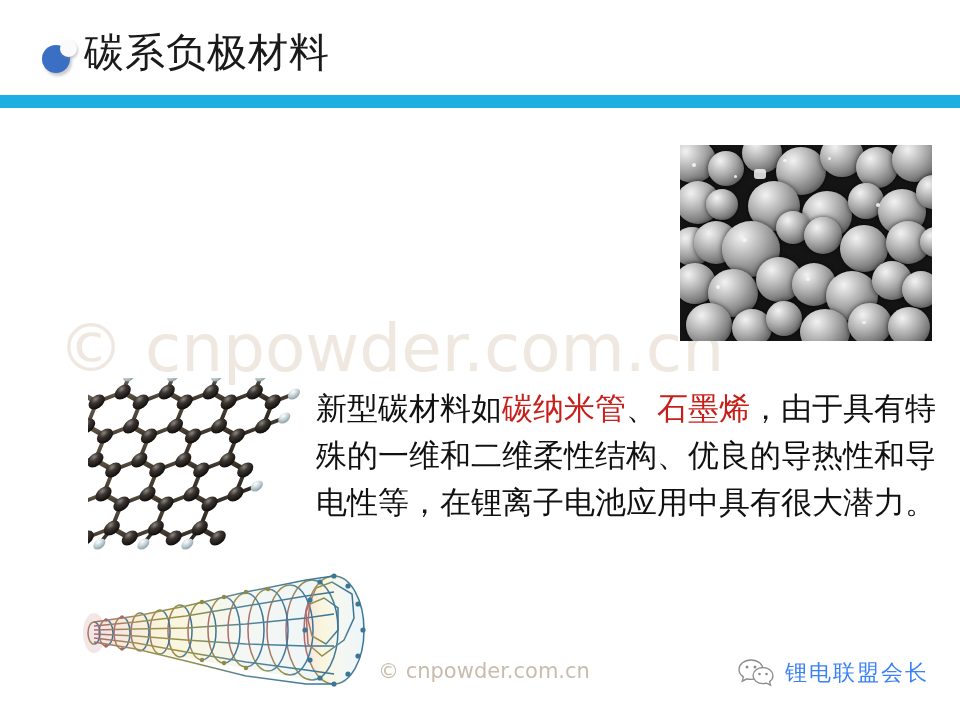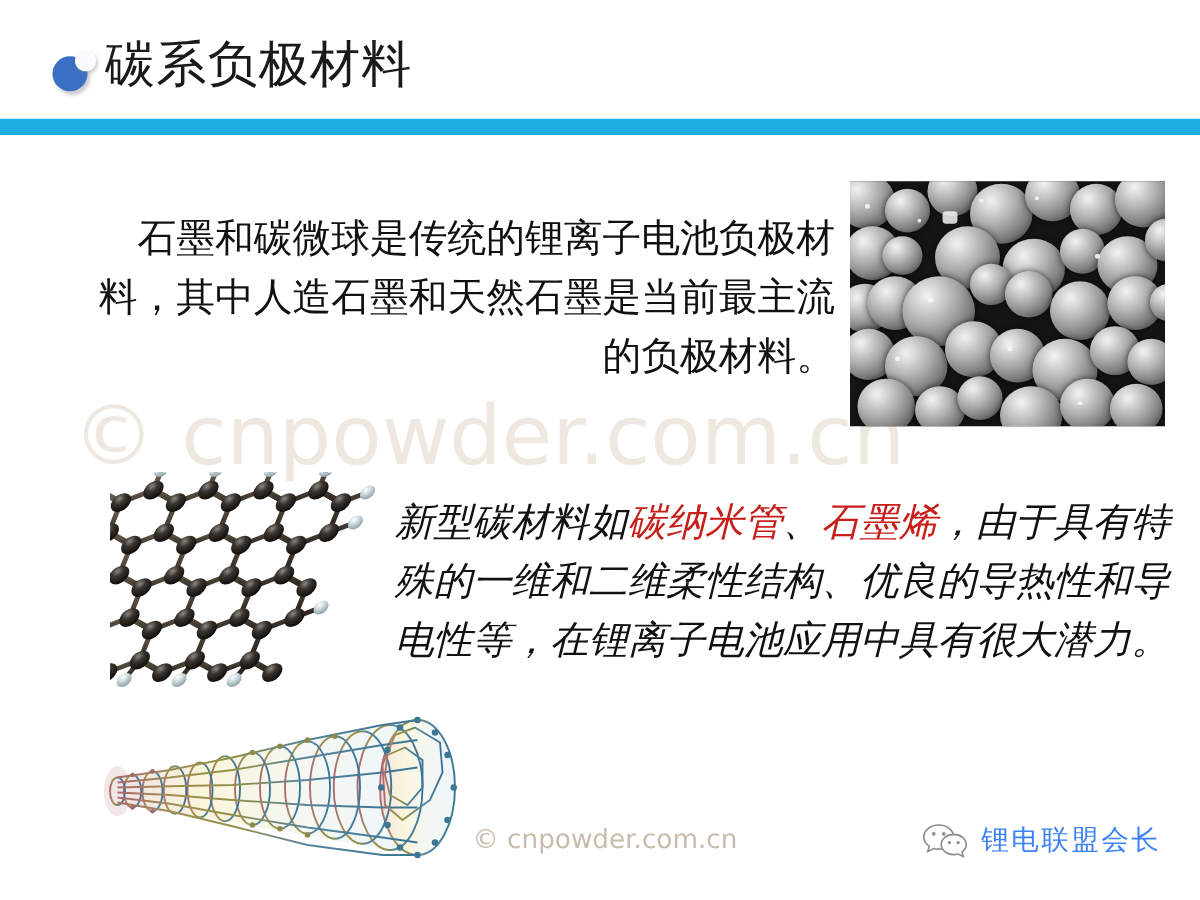--- a/index.html
+++ b/index.html
@@ -9,21 +9,20 @@
   }
   body {
     font-family: "DejaVu Sans", "Liberation Sans", sans-serif;
   }
   .slide {
     position: relative;
     width: 960px;
     height: 720px;
     background: #ffffff;
     overflow: hidden;
-    text-align: right;
   }
 
   
   .header {
     position: absolute;
     left: 0; top: 0;
     width: 960px;
     height: 108px;
   }
   .header-bullet {
@@ -77,23 +76,22 @@
     line-height: 47px;
     letter-spacing: 0px;
   }
   .para-1 {
     left: 68px;
     top: 168px;
     width: 600px;
   }
   .para-2 {
     left: 316px;
-    top: 395px;
+    top: 385px;
     width: 620px;
-    font-style: italic;
   }
   .hl-red { color: #C7201B; }
 
   
   .sem {
     position: absolute;
     left: 680px;
     top: 145px;
     width: 252px;
     height: 196px;
@@ -187,21 +185,20 @@
     <div class="header-bullet">
       <div class="dot-blue"></div>
       <div class="dot-white"></div>
     </div>
     <div class="header-title">碳系负极材料</div>
     <div class="header-rule"></div>
   </div>
 
   <div class="watermark-big">© cnpowder.com.cn</div>
 
-  <div class="para para-1">石墨和碳微球是传统的锂离子电池负极材料，其中人造石墨和天然石墨是当前最主流的负极材料。</div>
 
   <div class="sem">
 
     <div class="sphere" style="left:-10px;  top:-6px;  width:46px; height:44px;"></div>
     <div class="sphere" style="left:28px;   top:6px;   width:36px; height:35px;"></div>
     <div class="sphere" style="left:62px;   top:-12px; width:40px; height:40px;"></div>
     <div class="sphere" style="left:96px;   top:2px;   width:50px; height:48px;"></div>
     <div class="sphere" style="left:140px;  top:-10px; width:44px; height:42px;"></div>
     <div class="sphere" style="left:176px;  top:2px;   width:42px; height:41px;"></div>
     <div class="sphere" style="left:212px;  top:-8px;  width:46px; height:45px;"></div>

